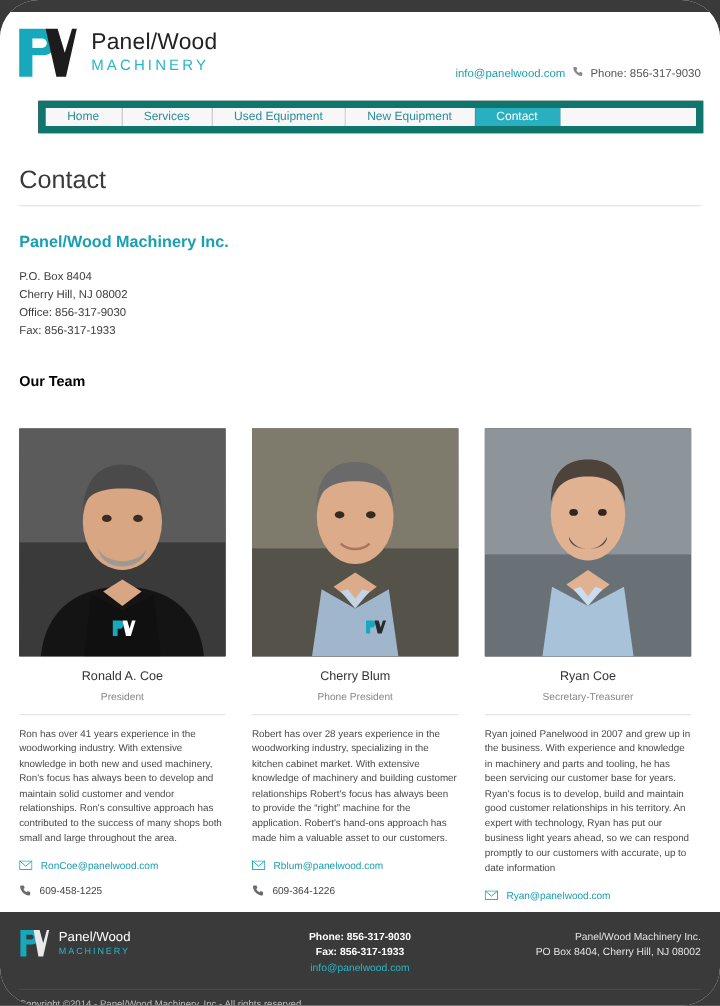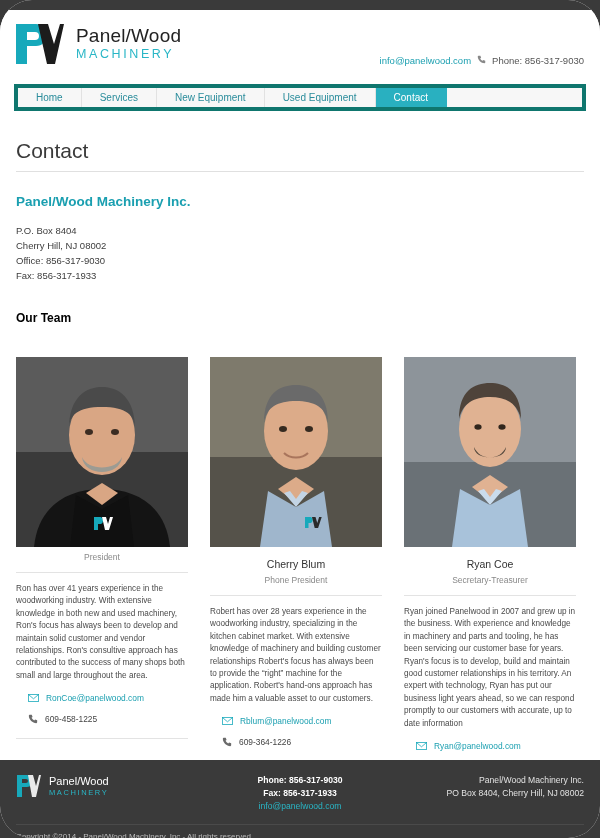--- a/index.html
+++ b/index.html
@@ -59,22 +59,22 @@
     align-items: center;
     gap: 6px;
   }
   .header-contact a {
     color: #1a9fb0;
     text-decoration: none;
   }
   .phone-ico { color:#777; font-size:10px; }
   
   .nav {
-    margin: 6px 14px 0 14px;
-    border: 4px solid #0f766e;
+    margin: 6px 14px 0 32px;
+    border: 6px solid #0f766e;
     background: #000000;
     height: 27px;
     display: flex;
     align-items: stretch;
     font-size: 10px;
   }
   .nav-item {
     padding: 0 18px;
     display: flex;
     align-items: center;
@@ -157,21 +157,20 @@
     line-height: 12.4px;
     text-align: left;
   }
   .contact-line {
     display: flex;
     align-items: center;
     gap: 7px;
     margin-top: 11px;
     font-size: 8.4px;
     color: #444;
-    margin-left: 12px;
   }
   .contact-line a { color:#1a9fb0; text-decoration: none; }
   .mail-ico svg, .tel-ico svg { display:block; }
   .member .hr-bottom {
     height: 1px;
     background: #e3e3e3;
     margin-top: 14px;
   }
   
   .footer {
@@ -246,22 +245,22 @@
             <path d="M2 1 h2.5 l1 2.5 -1.3 1 a7.5 7.5 0 0 0 3.3 3.3 l1 -1.3 2.5 1 v2.5 a1 1 0 0 1 -1 1 C5.5 11 1 6.5 1 2 a1 1 0 0 1 1 -1 z" fill="#888"></path>
           </svg>
       </span>
       <span>Phone: 856-317-9030</span>
     </div>
   </div>
 
   <div class="nav">
     <div class="nav-item">Home</div>
     <div class="nav-item">Services</div>
+    <div class="nav-item">Used Equipment</div>
     <div class="nav-item">New Equipment</div>
-    <div class="nav-item">Used Equipment</div>
     <div class="nav-item active">Contact</div>
     <div class="nav-spacer"></div>
   </div>
 
   <div class="content">
     <div class="page-title">Contact</div>
     <div class="divider"></div>
 
     <div class="company-name">Panel/Wood Machinery Inc.</div>
     <div class="addr">
@@ -288,20 +287,21 @@
             <ellipse cx="99" cy="75" rx="4" ry="3" fill="#3b2c22"></ellipse>
             <path d="M66 100 C72 114 100 114 106 100 C104 120 68 120 66 100 Z" fill="#9b9b93"></path>
             <path d="M86 126 L70 136 L86 148 L102 136 Z" fill="#d9a684"></path>
             <path d="M60 138 L86 152 L112 138 L118 190 L54 190 Z" fill="#101010"></path>
             <g transform="translate(78,160)">
               <path d="M0 0 h7 a4 4 0 0 1 0 7 h-3 v6 h-4 z" fill="#17a9bb"></path>
               <path d="M8 0 h4 l2 7 l2 -7 h3 l-4 13 h-4 z" fill="#ffffff"></path>
             </g>
           </svg>
         </div>
+        <div class="member-name">Ronald A. Coe</div>
         <div class="member-role">President</div>
         <div class="hr-thin"></div>
         <div class="bio">Ron has over 41 years experience in the woodworking industry. With extensive knowledge in both new and used machinery, Ron's focus has always been to develop and maintain solid customer and vendor relationships. Ron's consultive approach has contributed to the success of many shops both small and large throughout the area.</div>
         <div class="contact-line">
           <span class="mail-ico">
             <svg width="11" height="8" viewBox="0 0 14 10">
                 <rect x="0.5" y="0.5" width="13" height="9" fill="none" stroke="#17a9bb"></rect>
                 <path d="M0.5 0.5 L7 6 L13.5 0.5" fill="none" stroke="#17a9bb"></path>
               </svg>
           </span>

